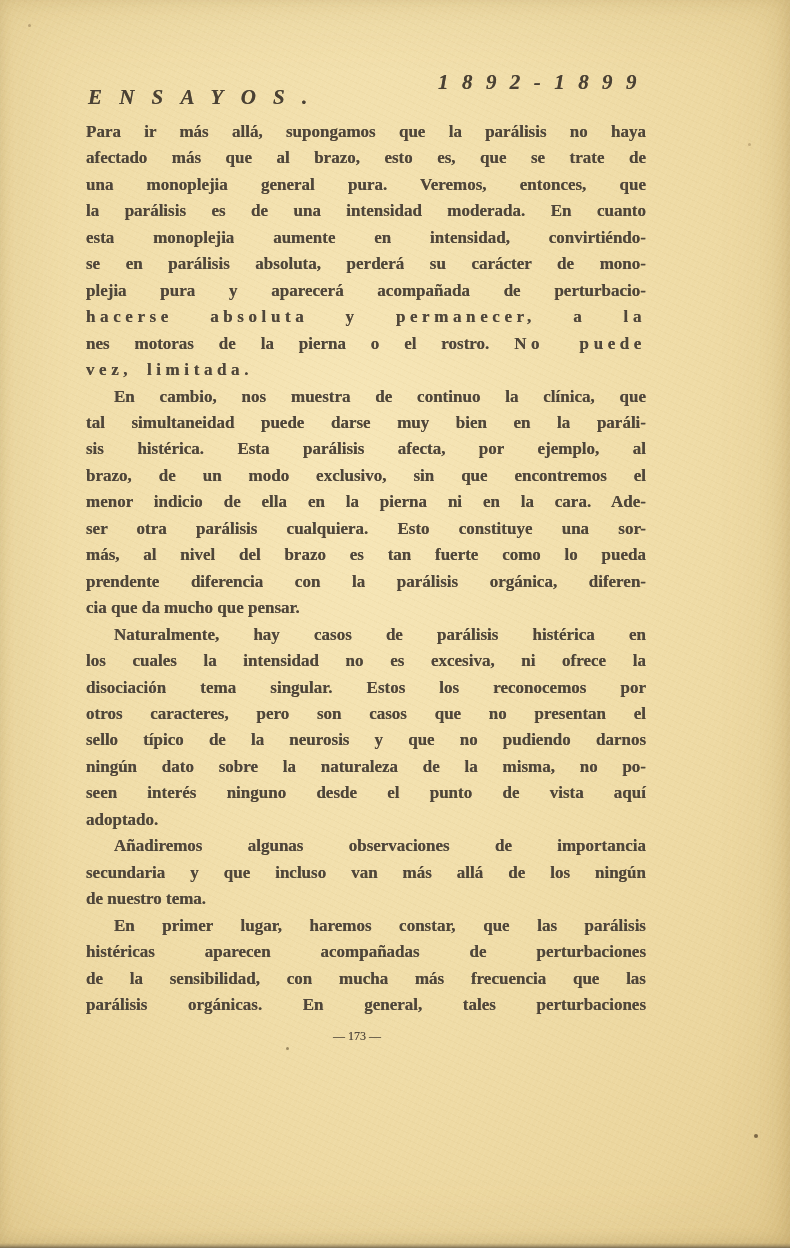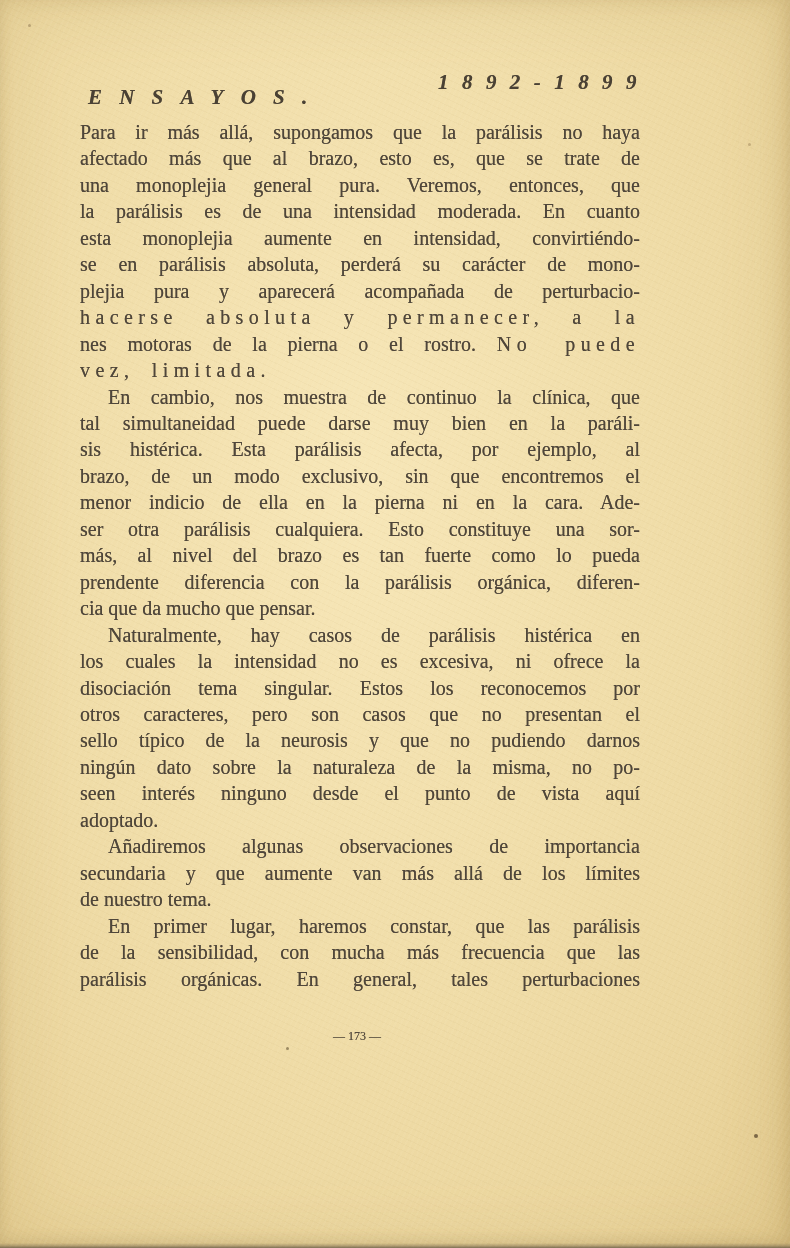--- a/index.html
+++ b/index.html
@@ -59,27 +59,28 @@
     font-weight: bold;
     font-size: 21px;
     color: #4a4134;
     text-shadow: 0 0 0.6px rgba(74, 65, 52, 0.7);
     white-space: nowrap;
   }
   .header .title { letter-spacing: 0.82em; margin-top: 15px; }
   .header .years { letter-spacing: 0.64em; }
   .text-block {
     position: absolute;
-    left: 80px;
+    left: 86px;
     top: 119px;
     width: 560px;
-    font-size: 20px;
+    font-size: 17px;
     line-height: 26.45px;
     color: #4f463a;
     text-shadow: 0 0 0.6px rgba(79, 70, 58, 0.75);
+    font-weight: bold;
   }
   .para { margin: 0; }
   .para.indent .line:first-child { text-indent: 28px; }
   .line {
     text-align: justify;
     text-align-last: justify;
   }
   .line.last {
     text-align-last: left;
     white-space: nowrap;
@@ -148,25 +149,26 @@
         <div class="line"><span>los cuales la intensidad no es excesiva, ni ofrece la</span></div>
         <div class="line"><span>disociación tema singular. Estos los reconocemos por</span></div>
         <div class="line"><span>otros caracteres, pero son casos que no presentan el</span></div>
         <div class="line"><span>sello típico de la neurosis y que no pudiendo darnos</span></div>
         <div class="line"><span>ningún dato sobre la naturaleza de la misma, no po-</span></div>
         <div class="line"><span>seen interés ninguno desde el punto de vista aquí</span></div>
         <div class="line last"><span>adoptado.</span></div>
       </div>
       <div class="para indent">
         <div class="line"><span>Añadiremos algunas observaciones de importancia</span></div>
-        <div class="line"><span>secundaria y que aumente van más allá de los límites</span></div>
+        <div class="line"><span>secundaria y que incluso van más allá de los ningún</span></div>
         <div class="line last"><span>de nuestro tema.</span></div>
       </div>
       <div class="para indent">
         <div class="line"><span>En primer lugar, haremos constar, que las parálisis</span></div>
+        <div class="line"><span>histéricas aparecen acompañadas de perturbaciones</span></div>
         <div class="line"><span>de la sensibilidad, con mucha más frecuencia que las</span></div>
         <div class="line"><span>parálisis orgánicas. En general, tales perturbaciones</span></div>
       </div>
     </div>
 
   <div class="footer">— 173 —</div>
 
   <span class="speck s1"></span>
   <span class="speck s2"></span>
   <span class="speck s3"></span>

